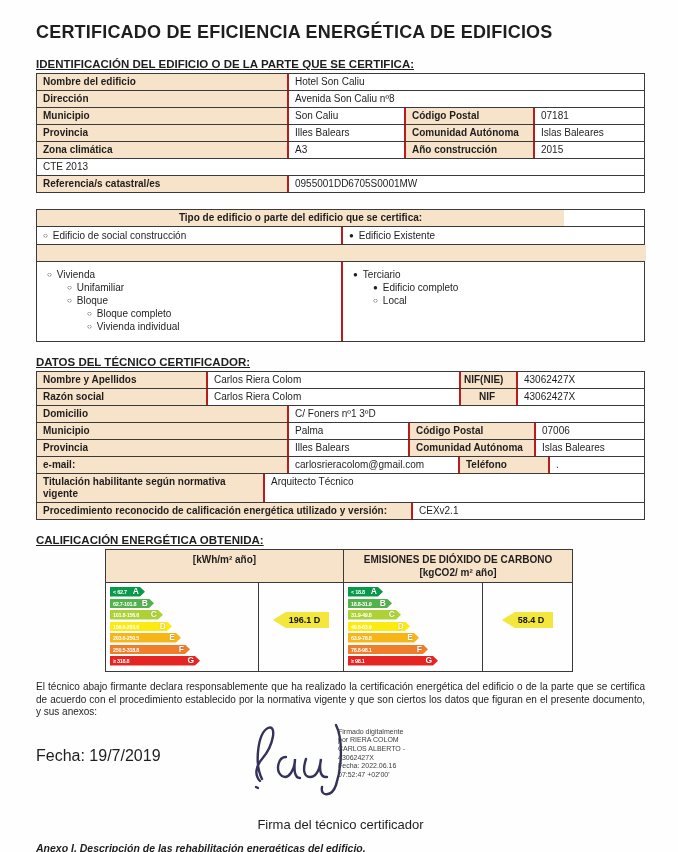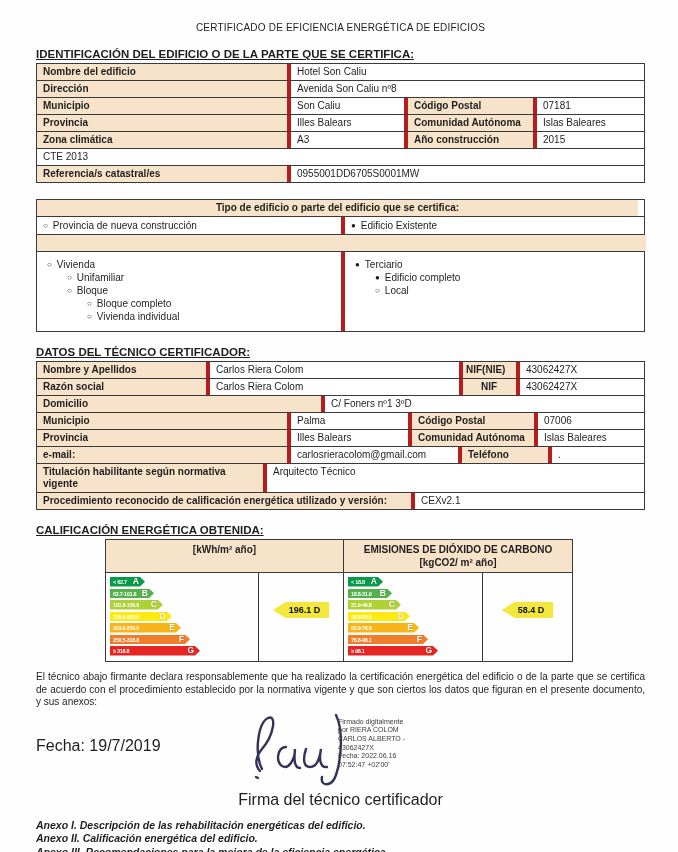--- a/index.html
+++ b/index.html
@@ -1,26 +1,26 @@
 <!DOCTYPE html>
 <html><head>
 <meta charset="utf-8">
 <style>
   html,body{margin:0;padding:0;background:#ffffff;}
   .sheet{
     position:relative;width:678px;height:852px;box-sizing:border-box;
     padding:20px 33px 0 36px;background:#fffefe;overflow:hidden;
     font-family:"Liberation Sans",sans-serif;color:#1e1e1e;
   }
-  .doc-title{text-align:center;font-weight:normal;font-size:10px;letter-spacing:.2px;margin:2px 0 15px;}
+  .doc-title{font-weight:bold;font-size:18px;letter-spacing:.2px;margin:2px 0 15px;}
   .sec-heading{font-weight:bold;font-size:11.5px;text-decoration:underline;margin:0 0 3px;}
   .tbl{border:1.4px solid #3a3a3a;width:609px;box-sizing:border-box;margin-bottom:11px;background:#fff;}
   .trow{display:flex;border-top:1px solid #3a3a3a;}
   .trow:first-child{border-top:none;}
-  .tcell{box-sizing:border-box;flex:none;padding:2px 6px;font-size:10px;line-height:12px;border-left:4px solid #b91c1c;min-height:16px;}
+  .tcell{box-sizing:border-box;flex:none;padding:2px 6px;font-size:10px;line-height:12px;border-left:2px solid #b91c1c;min-height:16px;}
   .tcell:first-child{border-left:none;}
   .lab{background:#f7e2ca;font-weight:bold;}
   .just{text-align:justify;}
   .center{text-align:center;}
   .spacer-row{height:12px;background:#f7e2ca;}
   .opt{font-size:10px;line-height:13px;display:flex;align-items:center;gap:5px;}
   .mk{font-size:8px;line-height:10px;}
   
   .energy-tbl{margin-left:69px;width:468px;border:1.4px solid #3a3a3a;box-sizing:border-box;margin-bottom:9px;}
   .e-head{display:flex;border-bottom:1px solid #3a3a3a;background:#f7e2ca;}
@@ -35,21 +35,21 @@
   .erange{position:absolute;left:3px;top:2px;font-size:5.5px;line-height:6px;font-weight:bold;letter-spacing:-.3px;white-space:nowrap;}
   .eletter{position:absolute;right:6px;top:0;font-weight:bold;font-size:8.5px;line-height:9.5px;text-shadow:0 0 1px rgba(0,0,0,.35);}
   .value-cell{display:flex;align-items:center;justify-content:center;}
   .val-arrow{margin-top:-14px;background:#f3e73e;font-weight:bold;font-size:9px;line-height:10px;color:#111;
              padding:3px 9px 3px 16px;clip-path:polygon(13px 0,100% 0,100% 100%,13px 100%,0 50%);white-space:nowrap;}
   .declaration{width:609px;font-size:10px;line-height:12.5px;text-align:justify;margin:1px 0 6px;}
   .sig-zone{position:relative;width:609px;height:76px;}
   .fecha{position:absolute;left:0;top:22px;font-size:16px;}
   .sig-svg{position:absolute;left:212px;top:-6px;}
   .digi{position:absolute;left:302px;top:3px;font-size:7px;line-height:8.7px;color:#3c3c3c;white-space:nowrap;}
-  .firma-caption{width:609px;text-align:center;font-size:16px;margin:0 0 10px;}
+  .firma-caption{width:609px;text-align:center;font-size:13px;margin:16px 0 10px;}
   .anexos{font-size:10.5px;line-height:13.5px;font-weight:bold;font-style:italic;}
 </style>
 </head>
 <body>
 
 <div class="sheet">
 
   <div class="doc-title">CERTIFICADO DE EFICIENCIA ENERGÉTICA DE EDIFICIOS</div>
 
   <div class="sec-heading">IDENTIFICACIÓN DEL EDIFICIO O DE LA PARTE QUE SE CERTIFICA:</div>
@@ -84,27 +84,27 @@
       <div class="tcell" style="width:359px;display:flex;align-items:center">CTE 2013</div>
     </div>
     <div class="trow">
       <div class="tcell lab" style="width:250px">Referencia/s catastral/es</div>
       <div class="tcell" style="width:359px">0955001DD6705S0001MW</div>
     </div>
   </div>
 
   <div class="tbl" style="margin-top:16px">
     <div class="trow">
-      <div class="tcell lab center" style="width:601px">Tipo de edificio o parte del edificio que se certifica:</div>
+      <div class="tcell lab center" style="width:527px">Tipo de edificio o parte del edificio que se certifica:</div>
     </div>
     <div class="trow">
       <div class="tcell" style="width:304px">
         <span class="opt">
             <span class="mk">○</span>
-            <span>Provincia de nueva construcción</span>
+            <span>Edificio de social construcción</span>
           </span>
       </div>
       <div class="tcell" style="width:305px">
         <span class="opt">
             <span class="mk">●</span>
             <span>Edificio Existente</span>
           </span>
       </div>
     </div>
     <div class="trow">
@@ -158,21 +158,21 @@
       <div class="tcell lab" style="width:57px;padding:2px 3px">NIF(NIE)</div>
       <div class="tcell" style="width:130px">43062427X</div>
     </div>
     <div class="trow">
       <div class="tcell lab" style="width:169px">Razón social</div>
       <div class="tcell" style="width:253px">Carlos Riera Colom</div>
       <div class="tcell lab" style="width:57px;padding:2px 18px">NIF</div>
       <div class="tcell" style="width:130px">43062427X</div>
     </div>
     <div class="trow">
-      <div class="tcell lab" style="width:284px">Domicilio</div>
+      <div class="tcell lab" style="width:250px">Domicilio</div>
       <div class="tcell" style="width:359px">C/ Foners nº1 3ºD</div>
     </div>
     <div class="trow">
       <div class="tcell lab" style="width:250px">Municipio</div>
       <div class="tcell" style="width:121px">Palma</div>
       <div class="tcell lab" style="width:126px">Código Postal</div>
       <div class="tcell" style="width:112px">07006</div>
     </div>
     <div class="trow">
       <div class="tcell lab" style="width:250px">Provincia</div>

